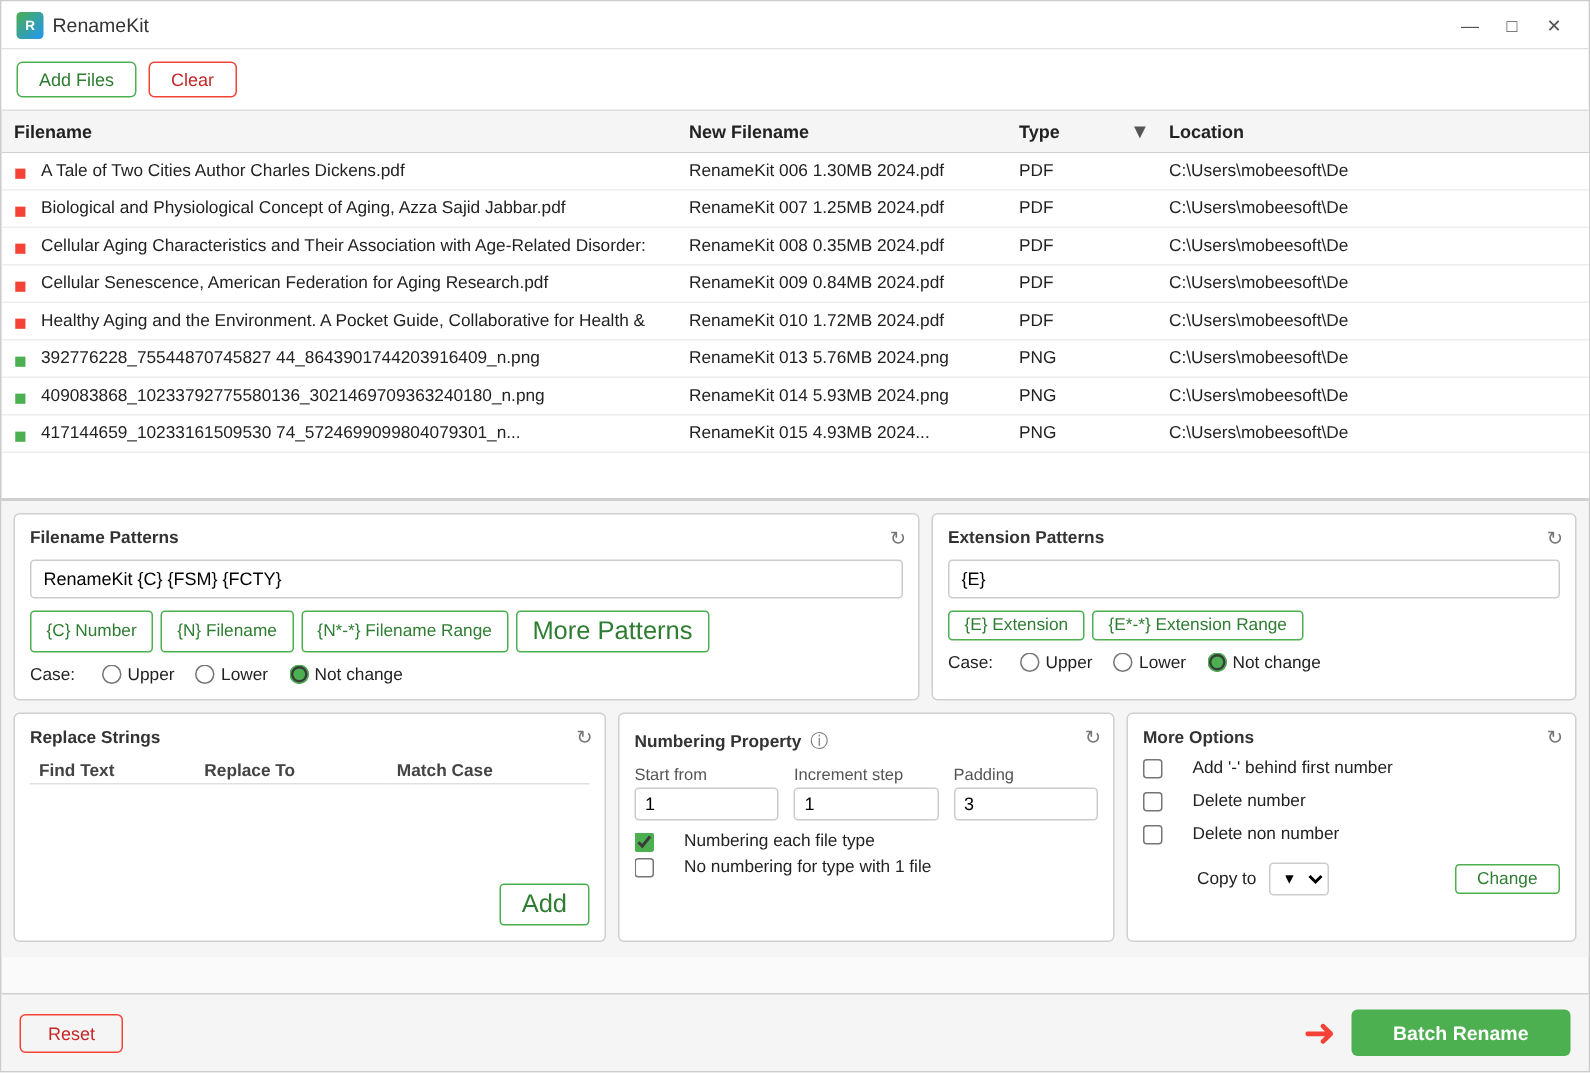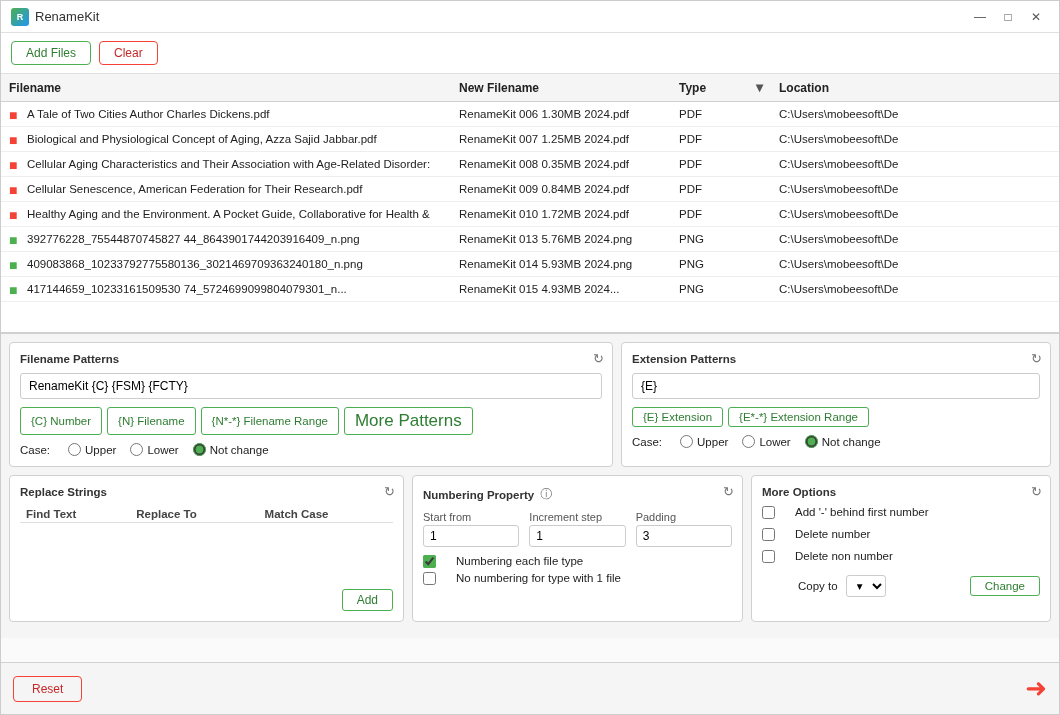--- a/index.html
+++ b/index.html
@@ -277,21 +277,21 @@
     .replace-table-body {
       height: 60px;
     }
     .btn-add {
       border: 1.5px solid #4caf50;
       background: transparent;
       color: #2e7d32;
       padding: 3px 14px;
       border-radius: 3px;
       cursor: pointer;
-      font-size: 12px;
+      font-size: 17px;
       float: right;
     }
 
     .numbering-grid {
       display: grid;
       grid-template-columns: repeat(3, 1fr);
       gap: 6px 10px;
       margin-bottom: 8px;
     }
     .num-field label {
@@ -455,21 +455,21 @@
     </td>
     <td>RenameKit 008 0.35MB 2024.pdf</td>
     <td>PDF</td>
     <td></td>
     <td>C:\Users\mobeesoft\De</td>
   </tr>
           <tr>
     <td>
       <div class="cell-with-icon">
         <span class="file-icon" style="color:#f44336; font-size:14px;">■</span>
-        <span>Cellular Senescence, American Federation for Their Research.pdf</span>
+        <span>Cellular Senescence, American Federation for Aging Research.pdf</span>
       </div>
     </td>
     <td>RenameKit 009 0.84MB 2024.pdf</td>
     <td>PDF</td>
     <td></td>
     <td>C:\Users\mobeesoft\De</td>
   </tr>
           <tr>
     <td>
       <div class="cell-with-icon">
@@ -641,16 +641,17 @@
         </div>
       </div>
 
     </div>
   </div>
 
   <div class="footer">
     <button class="btn-reset">Reset</button>
     <div class="footer-right">
       <span class="arrow-icon">➜</span>
+      <button class="btn-batch-rename">Batch Rename</button>
     </div>
   </div>
 
 </div>
 
 </body></html>

